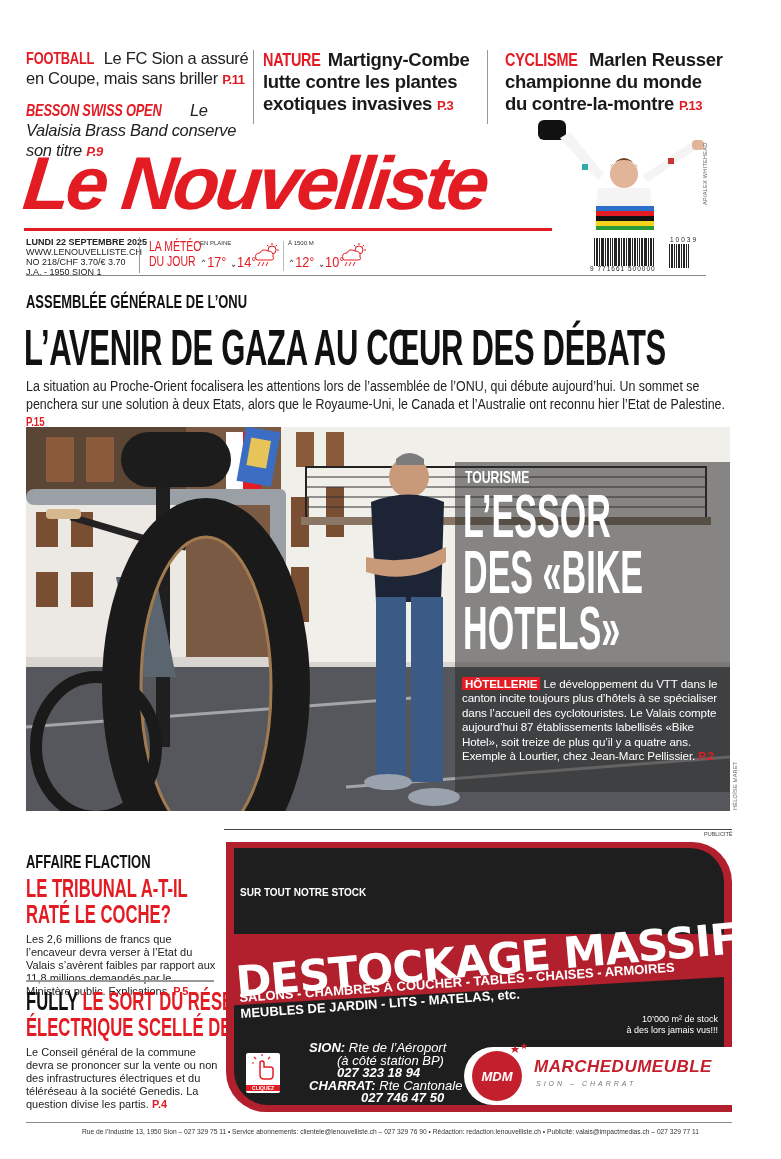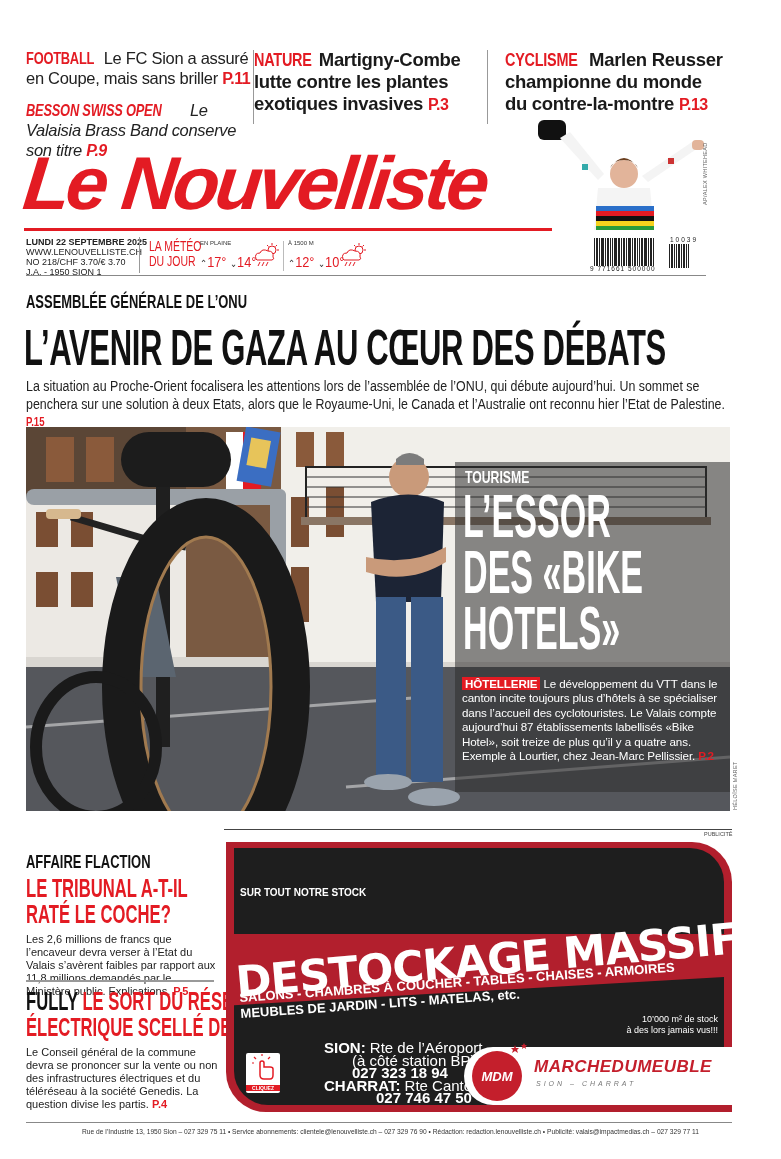--- a/index.html
+++ b/index.html
@@ -3,21 +3,21 @@
 <meta charset="utf-8">
 <style>
   * { box-sizing: border-box; margin: 0; padding: 0; }
   html, body { width: 781px; height: 1159px; background: #ffffff; overflow: hidden; }
   body { position: relative; font-family: "Liberation Sans", sans-serif; color: #1a1a1a; }
   .abs { position: absolute; }
 
   
   .teaser { font-size: 16.5px; line-height: 20px; letter-spacing: -0.3px; color: #222; }
   .teaser .kicker { color: #e31b23; font-weight: bold; transform: scaleX(0.78); display: inline-block; transform-origin: left; margin-right: -14px; }
-  .teaser .page { color: #e31b23; font-weight: bold; font-size: 16px; letter-spacing: -0.5px; }
+  .teaser .page { color: #e31b23; font-weight: bold; font-size: 13px; letter-spacing: -0.5px; }
   .teaser.big { font-size: 18.5px; line-height: 22px; font-weight: bold; color: #1a1a1a; }
   .vsep { position: absolute; width: 1px; background: #999; }
 
   
   .logo { position: absolute; left: 24px; top: 140px; font-size: 75px; font-weight: bold; font-style: italic; color: #e31b23; letter-spacing: -4px; transform: scaleX(1.02) skewX(-6deg); transform-origin: left; line-height: 86px; }
   .redline { position: absolute; left: 24px; top: 228px; width: 528px; height: 3px; background: #e31b23; }
 
   .dateblock { position: absolute; left: 26px; top: 237px; font-size: 9px; line-height: 10px; color: #222; }
   .dateblock .bold { font-weight: bold; }
   .meteo-title { position: absolute; left: 149px; top: 238px; color: #e31b23; font-size: 15px; line-height: 15px; transform: scaleX(0.7); transform-origin: left; width: 90px; }
@@ -59,21 +59,21 @@
   .ad { position: absolute; left: 226px; top: 842px; width: 506px; height: 270px; background: #b21f2d; border-radius: 0 40px 0 40px; overflow: hidden; }
   .ad-top { position: absolute; left: 8px; top: 6px; width: 490px; height: 86px; background: #1e1e1e; border-radius: 0 34px 0 0; }
   .ad-soldes { position: absolute; left: 14px; top: 8px; font-size: 33px; font-weight: bold; color: #c9262e; letter-spacing: 2px; -webkit-text-stroke: 1px #f2f2f2; white-space: nowrap; font-family: "DejaVu Sans", sans-serif; }
   .ad-stock { position: absolute; left: 14px; top: 45px; color: #fff; font-size: 10px; font-weight: bold; }
   .ad-massif { position: absolute; left: 10px; top: 115px; color: #fff; font-size: 43px; font-weight: bold; transform: rotate(-5deg); transform-origin: left; white-space: nowrap; font-family: "DejaVu Sans", sans-serif; letter-spacing: -1px; }
   .ad-black2 { position: absolute; left: 8px; top: 135px; width: 490px; height: 128px; background: #1e1e1e; border-radius: 0 0 0 34px; clip-path: polygon(0 22%, 100% 0, 100% 100%, 0 100%); }
   .ad-list { position: absolute; left: 14px; top: 148px; color: #fff; font-size: 13px; font-weight: bold; line-height: 16px; transform: rotate(-4deg); transform-origin: left; white-space: nowrap; }
   .ad-note { position: absolute; right: 14px; top: 172px; color: #fff; font-size: 9px; text-align: right; line-height: 11px; }
   .ad-click { position: absolute; left: 20px; top: 211px; width: 34px; height: 40px; background: #fff; border-radius: 2px; }
   .ad-click-label { position: absolute; bottom: 2px; left: 0; width: 100%; text-align: center; font-size: 5px; color: #fff; background: #e31b23; font-weight: bold; }
-  .ad-addr { position: absolute; left: 98px; top: 200px; color: #fff; font-size: 15px; line-height: 12.5px; white-space: nowrap; }
+  .ad-addr { position: absolute; left: 83px; top: 200px; color: #fff; font-size: 13px; line-height: 12.5px; white-space: nowrap; font-style: italic; }
   .ad-addr b { font-weight: bold; }
   .ad-logo-pill { position: absolute; left: 238px; top: 205px; width: 270px; height: 58px; background: #fff; border-radius: 29px 0 0 29px; }
   .ad-mdm { position: absolute; left: 8px; top: 4px; width: 50px; height: 50px; border-radius: 50%; background: #c41f2c; color: #fff; font-weight: bold; font-style: italic; font-size: 13px; display: flex; align-items: center; justify-content: center; }
   .ad-brand { position: absolute; left: 70px; top: 10px; font-style: italic; font-weight: bold; font-size: 17px; color: #c41f2c; letter-spacing: 0.5px; }
   .ad-sub { position: absolute; left: 72px; top: 33px; font-size: 7px; color: #777; letter-spacing: 3px; font-style: italic; }
 
   .footer { position: absolute; left: 0; top: 1128px; width: 781px; text-align: center; font-size: 7px; color: #333; transform: scaleX(0.95); }
 </style>
 </head>
 <body>
@@ -82,21 +82,21 @@
   <span class="kicker">FOOTBALL</span>
   <span>Le FC Sion a assuré en Coupe, mais sans briller</span>
   <span class="page">P.11</span>
 </div>
 <div class="abs teaser" style="left:26px;top:100px;width:230px;font-style:italic;">
   <span class="kicker">BESSON SWISS OPEN</span>
   <span>Le Valaisia Brass Band conserve son titre</span>
   <span class="page">P.9</span>
 </div>
 <div class="vsep" style="left:253px;top:50px;height:74px;"></div>
-<div class="abs teaser big" style="left:254px;top:49px;width:215px;">
+<div class="abs teaser big" style="left:263px;top:49px;width:215px;">
   <span class="kicker">NATURE</span>
   <span>Martigny-Combe lutte contre les plantes exotiques invasives</span>
   <span class="page">P.3</span>
 </div>
 <div class="vsep" style="left:487px;top:50px;height:74px;"></div>
 <div class="abs teaser big" style="left:505px;top:49px;width:220px;">
   <span class="kicker">CYCLISME</span>
   <span>Marlen Reusser championne du monde du contre-la-montre</span>
   <span class="page">P.13</span>
 </div>

